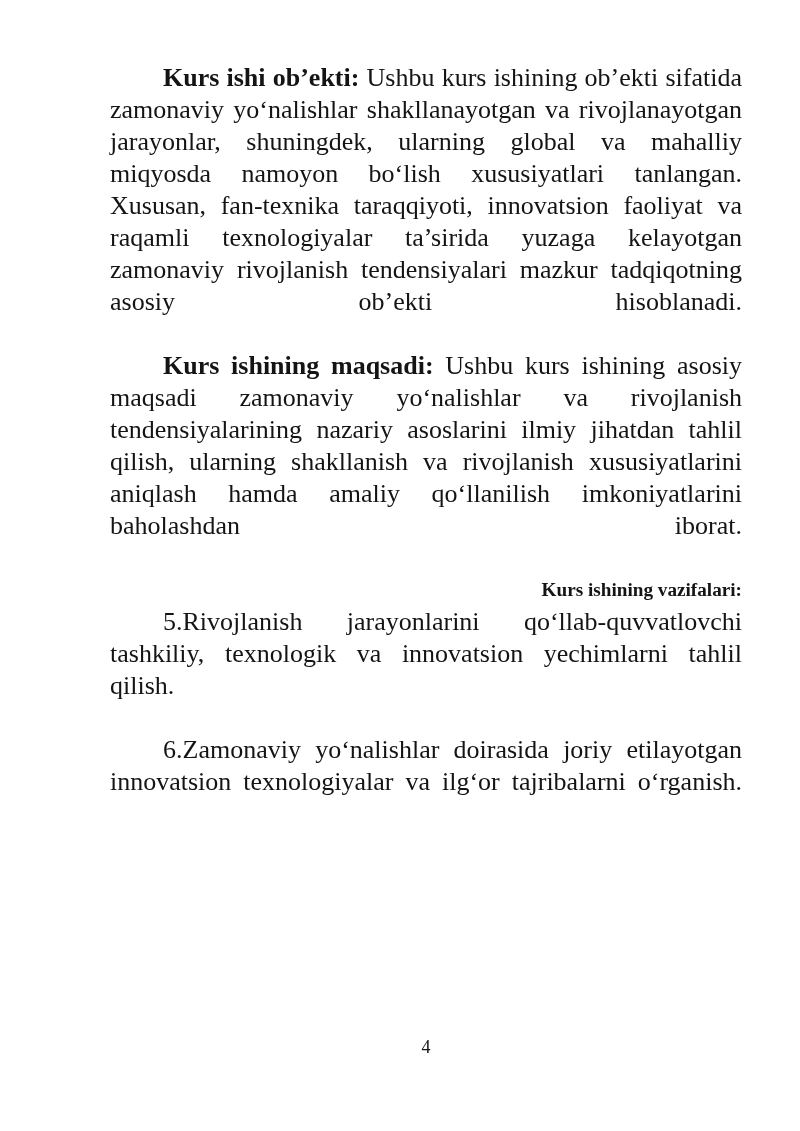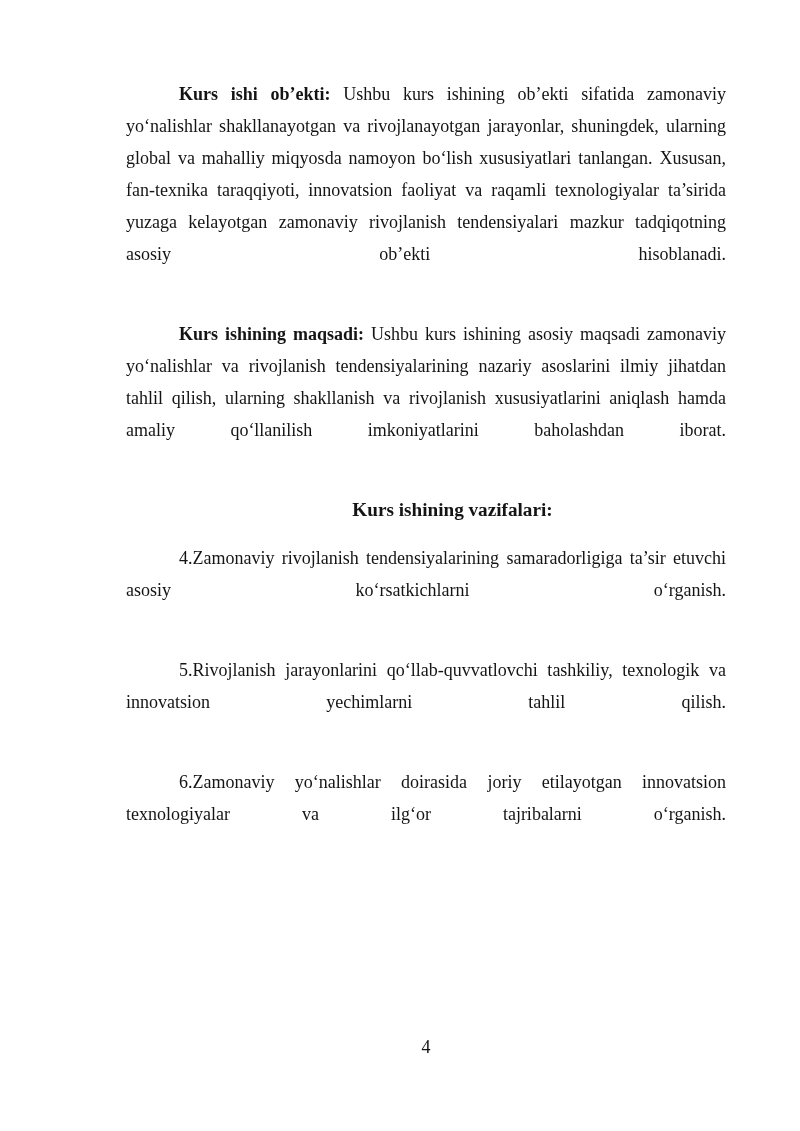--- a/index.html
+++ b/index.html
@@ -28,23 +28,23 @@
 
   .text-column {
     position: absolute;
     left: 110px;
     top: 62px;
     width: 632px;
   }
 
   
   p.para {
-    margin: 16px;
+    margin: 0;
     padding: 0;
-    font-size: 18px;
+    font-size: 26px;
     line-height: 32px;
     text-align: justify;
     text-justify: inter-word;
     text-indent: 53px;
     hyphens: none;
     -webkit-hyphens: none;
     word-spacing: 0.2px;
   }
 
   
@@ -53,21 +53,21 @@
     display: inline-block;
     width: 100%;
   }
 
   
   p.heading-line {
     margin: 0;
     padding: 0;
     font-size: 19.2px;
     line-height: 32px;
-    text-align: center;
+    text-align: right;
     text-indent: 53px;
     font-weight: bold;
   }
 
   .lead {
     font-weight: bold;
   }
 
   .page-number {
     position: absolute;
@@ -91,21 +91,20 @@
     <p class="para"><span class="lead">Kurs ishi ob’ekti:</span><span> Ushbu kurs ishining ob’ekti sifatida zamonaviy yo‘nalishlar shakllanayotgan va rivojlanayotgan jarayonlar, shuningdek, ularning global va mahalliy miqyosda namoyon bo‘lish xususiyatlari tanlangan. Xususan, fan-texnika taraqqiyoti, innovatsion faoliyat va raqamli texnologiyalar ta’sirida yuzaga kelayotgan zamonaviy rivojlanish tendensiyalari mazkur tadqiqotning asosiy ob’ekti hisoblanadi.</span></p>
 
 
     <p class="para"><span class="lead">Kurs ishining maqsadi:</span><span> Ushbu kurs ishining asosiy maqsadi zamonaviy yo‘nalishlar va rivojlanish tendensiyalarining nazariy asoslarini ilmiy jihatdan tahlil qilish, ularning shakllanish va rivojlanish xususiyatlarini aniqlash hamda amaliy qo‘llanilish imkoniyatlarini baholashdan iborat.</span></p>
 
     <p class="heading-line">Kurs ishining vazifalari:</p>
 
 
 
 
-    <p class="para"><span>4.Zamonaviy rivojlanish tendensiyalarining samaradorligiga ta’sir etuvchi asosiy ko‘rsatkichlarni o‘rganish.</span></p>
 
     <p class="para"><span>5.Rivojlanish jarayonlarini qo‘llab-quvvatlovchi tashkiliy, texnologik va innovatsion yechimlarni tahlil qilish.</span></p>
 
     <p class="para"><span>6.Zamonaviy yo‘nalishlar doirasida joriy etilayotgan innovatsion texnologiyalar va ilg‘or tajribalarni o‘rganish.</span></p>
 
   </div>
 
   <div class="page-number">4</div>
 
 </div>

